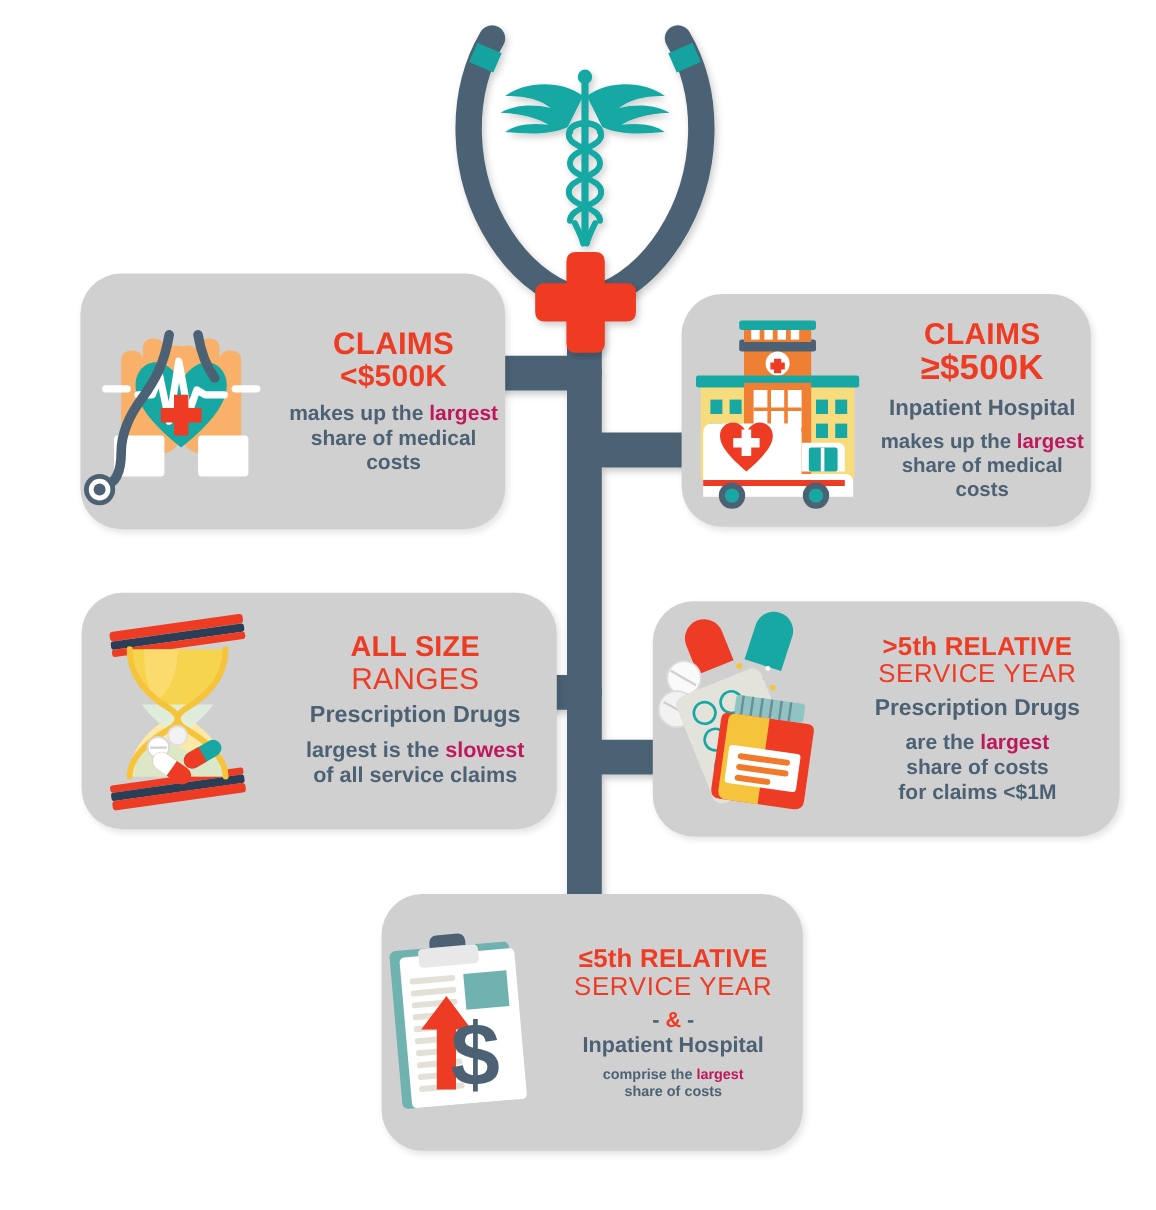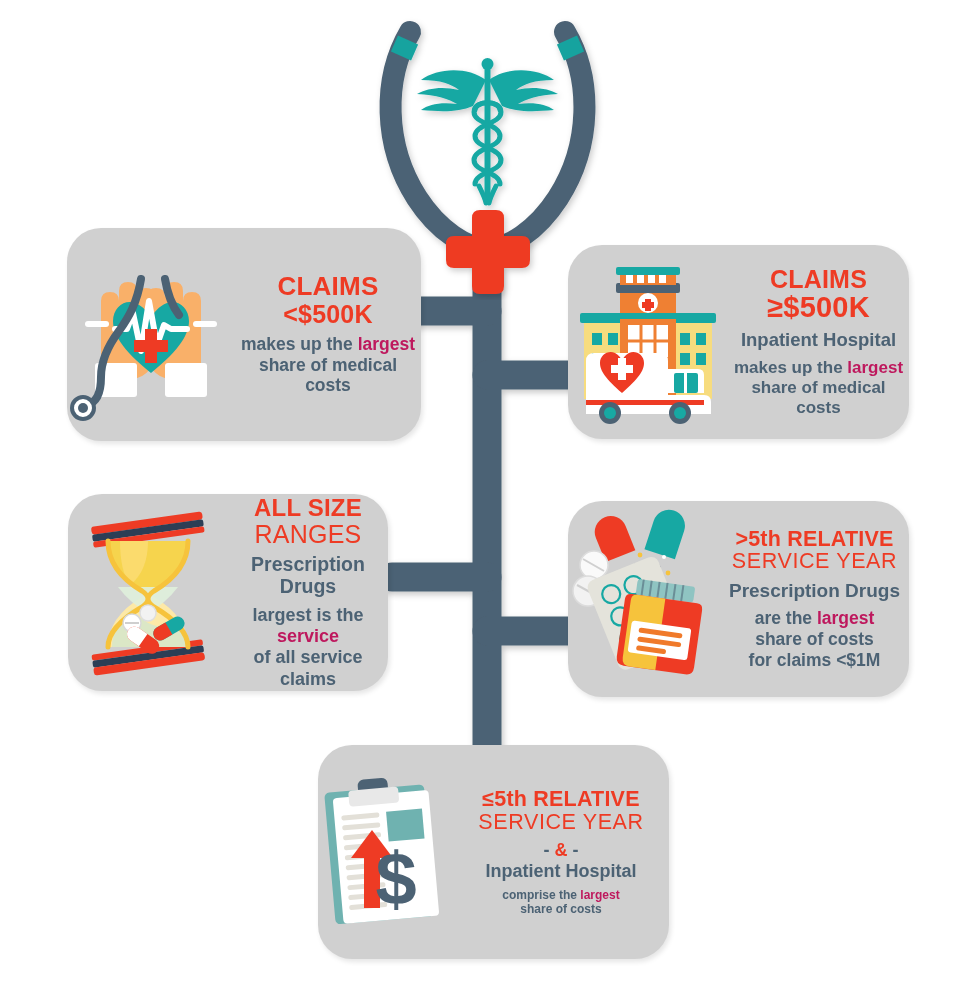--- a/index.html
+++ b/index.html
@@ -95,30 +95,30 @@
   #card-claims-high {
     left: 568px; top: 245px; width: 341px; height: 194px;
   }
   #card-claims-high .card-art { width: 160px; height: 170px; }
   #card-claims-high .headline { font-size: 25px; }
   #card-claims-high .headline .ln2 { font-size: 29px; font-weight: bold; }
   #card-claims-high .subject { font-size: 18.5px; }
   #card-claims-high .detail { font-size: 17px; }
 
   #card-all-sizes {
-    left: 68px; top: 494px; width: 320px; height: 197px;
+    left: 68px; top: 494px; width: 396px; height: 197px;
   }
   #card-all-sizes .card-art { width: 160px; height: 176px; }
   #card-all-sizes .headline { font-size: 24px; }
   #card-all-sizes .headline .ln2 { font-size: 25px; }
   #card-all-sizes .subject { font-size: 19.5px; }
   #card-all-sizes .detail { font-size: 18px; }
 
   #card-gt5 {
-    left: 568px; top: 501px; width: 341px; height: 196px;
+    left: 544px; top: 501px; width: 389px; height: 196px;
   }
   #card-gt5 .card-art { width: 152px; height: 180px; }
   #card-gt5 .headline { font-size: 21.5px; }
   #card-gt5 .headline .ln2 { font-size: 21.5px; letter-spacing: 0.6px; }
   #card-gt5 .subject { font-size: 19px; }
   #card-gt5 .detail { font-size: 17.5px; }
 
   #card-le5 {
     left: 318px; top: 745px; width: 351px; height: 214px;
   }
@@ -358,21 +358,21 @@
   </div>
   <div class="card-text">
     <div class="headline">
       <span class="ln1">ALL SIZE</span>
       <span class="ln2">RANGES</span>
     </div>
     <div class="subject">
       <span style="display:block">Prescription Drugs</span>
     </div>
     <div class="detail">
-      <span>largest is the </span><span class="hl">service</span><br>
+      <span>largest is the </span><span class="hl">slowest</span><br>
       <span>of all service claims</span>
     </div>
   </div>
 </div>
 
 <div class="card" id="card-gt5">
   <div class="card-art">
     <svg class="art-svg" width="152" height="180" viewBox="0 0 152 180">
 
       <g transform="rotate(-22 48 36)">

